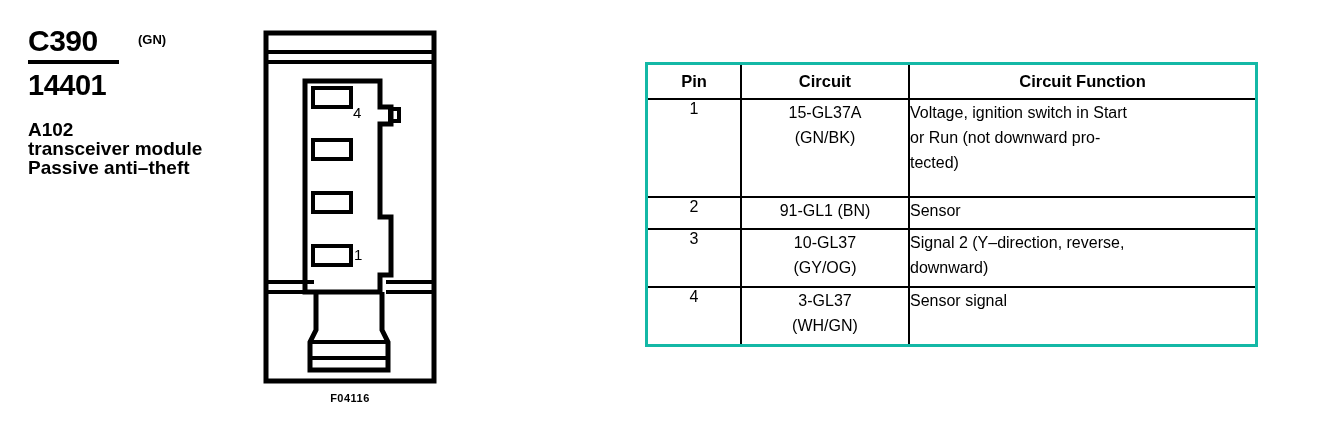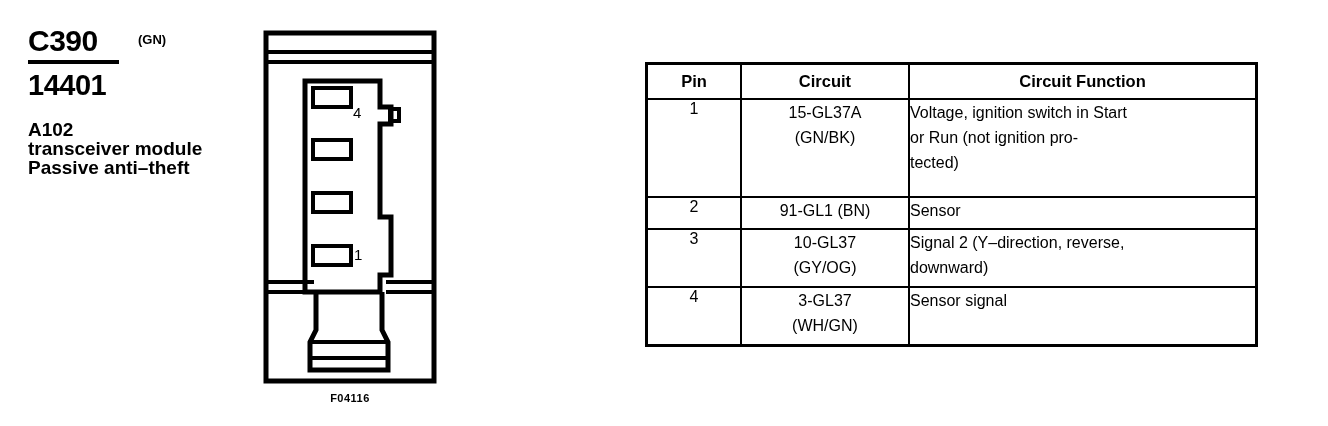--- a/index.html
+++ b/index.html
@@ -119,21 +119,21 @@
     width: 603px;
     table-layout: fixed;
     background: #ffffff;
   }
   table#pin-table td, table#pin-table th {
     border: 2px solid #000000;
     vertical-align: top;
     padding: 0;
   }
   table#pin-table {
-    border: 3px solid #000000;
+    border: 3px solid #14b8a6;
   }
   th.col-pin   { width: 92px; }
   th.col-circ  { width: 166px; }
   th.col-func  { width: 345px; }
 
   .hdr-cell {
     text-align: center;
     font-size: 16.5px;
     font-weight: bold;
     height: 33px;
@@ -234,21 +234,21 @@
       <tbody>
 
         <tr class="row-h1">
           <td class="cell-pin">1</td>
           <td class="cell-circuit">
             <span class="cell-line">15-GL37A</span>
             <span class="cell-line">(GN/BK)</span>
           </td>
           <td class="cell-function">
             <span class="cell-line">Voltage, ignition switch in Start</span>
-            <span class="cell-line">or Run (not ignition pro-</span>
+            <span class="cell-line">or Run (not downward pro-</span>
             <span class="cell-line">tected)</span>
           </td>
         </tr>
 
         <tr class="row-h2">
           <td class="cell-pin">2</td>
           <td class="cell-circuit">
             <span class="cell-line">91-GL1 (BN)</span>
           </td>
           <td class="cell-function">

